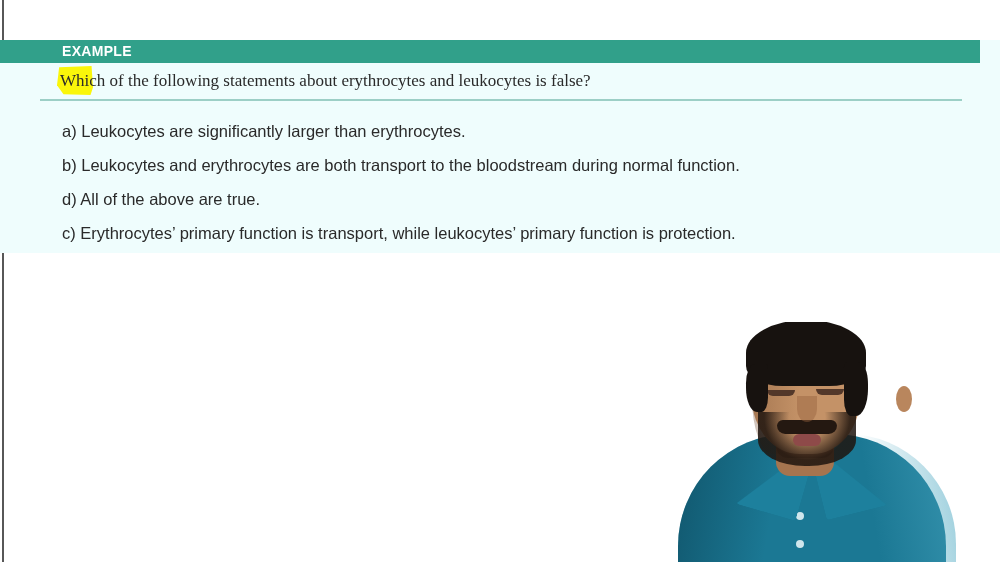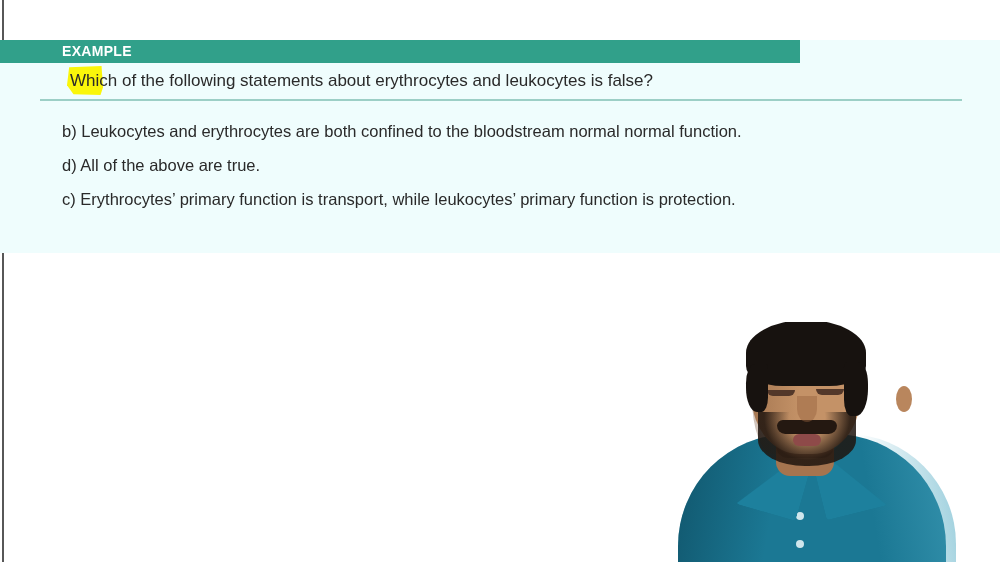--- a/index.html
+++ b/index.html
@@ -45,43 +45,44 @@
     left: 0;
     top: 40px;
     width: 1000px;
     height: 213px;
     background: #effdfd;
   }
 
   .example-banner {
     position: absolute;
     left: 0; top: 0;
-    width: 800px;
+    width: 980px;
     height: 23px;
     background: #31a08a;
   }
 
   .example-banner-label {
     position: absolute;
     left: 62px;
     top: 2px;
     font-size: 14px;
     font-weight: bold;
     letter-spacing: .3px;
     color: #ffffff;
     line-height: 19px;
   }
 
   
   .question-wrap {
     position: absolute;
-    left: 70px;
+    left: 60px;
     top: 28px;
     width: 910px;
     height: 26px;
+    font-family: Liberation Serif, serif;
   }
 
   .question-text {
     position: absolute;
     left: 0;
     top: 0;
     font-size: 17px;
     color: #2a2a2a;
     line-height: 26px;
     white-space: nowrap;
@@ -360,21 +361,22 @@
     </div>
 
     <div class="question-wrap">
       <span class="highlight-blob"></span>
       <span class="question-text">Which of the following statements about erythrocytes and leukocytes is false?</span>
     </div>
 
     <div class="question-rule"></div>
 
     <div class="options">
-      <div class="option">b) Leukocytes and erythrocytes are both confined to the bloodstream normal normal function.</div>
+      <div class="option">a) Leukocytes are significantly larger than erythrocytes.</div>
+      <div class="option">b) Leukocytes and erythrocytes are both transport to the bloodstream during normal function.</div>
       <div class="option">d) All of the above are true.</div>
       <div class="option">c) Erythrocytes’ primary function is transport, while leukocytes’ primary function is protection.</div>
     </div>
 
   </div>
 
   <div class="presenter">
     <div class="p-shirt"></div>
     <div class="p-shirt-shade"></div>
     <div class="p-shirt-hl"></div>

